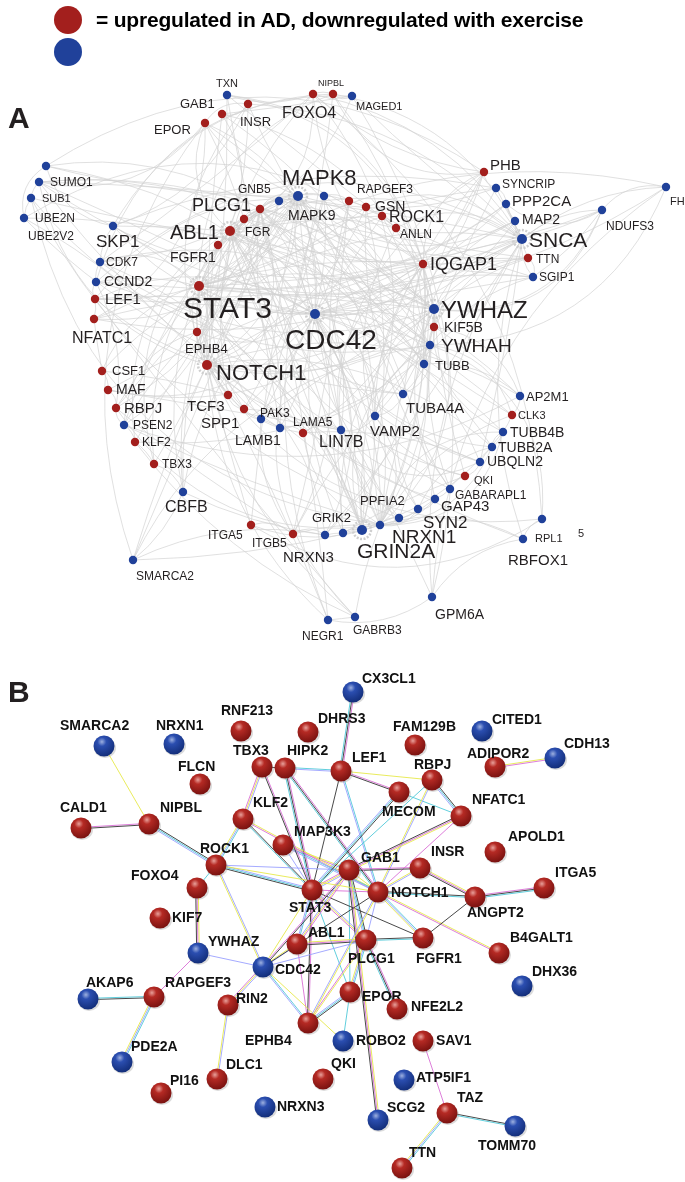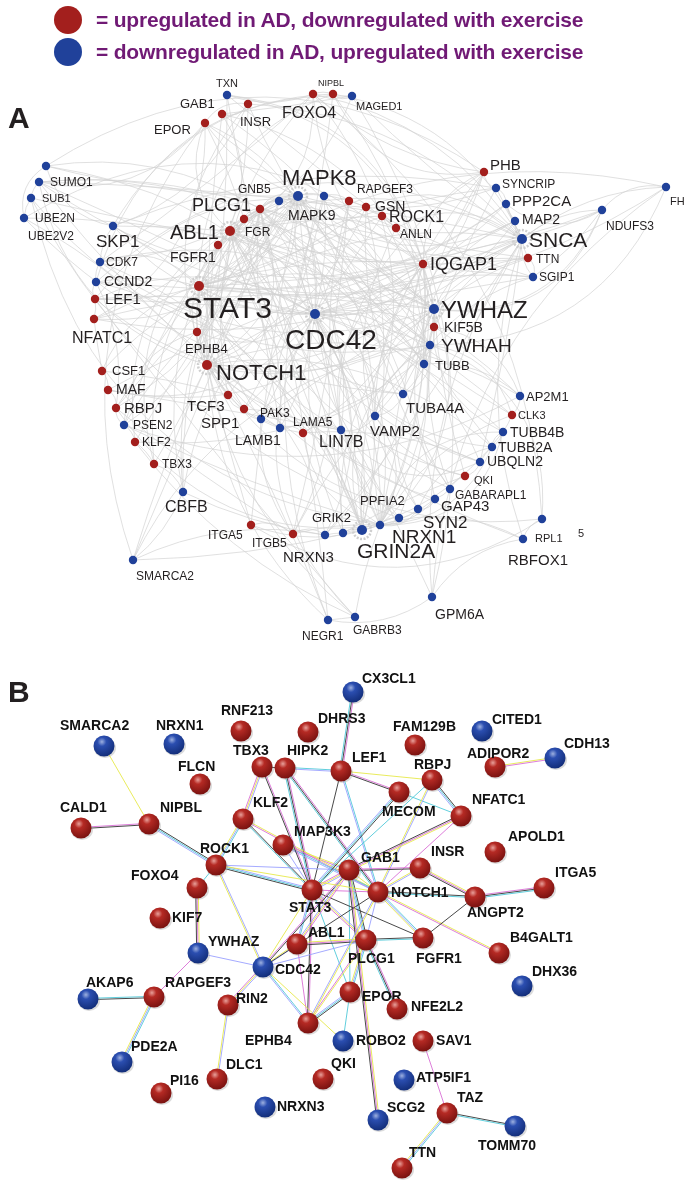--- a/index.html
+++ b/index.html
@@ -1,37 +1,36 @@
 <!DOCTYPE html>
 <html><head>
 <meta charset="utf-8">
 <style>
   html, body { margin:0; padding:0; background:#ffffff; }
   body { width:685px; height:1182px; position:relative; overflow:hidden;
          font-family:"Liberation Sans", sans-serif; color:#231f20; }
   #legend { position:absolute; left:0; top:0; width:685px; height:70px; }
   .legend-row { position:absolute; left:54px; display:flex; align-items:center; }
   .legend-dot { width:28px; height:28px; border-radius:50%; margin-right:14px; }
-  .legend-text { font-size:21px; font-weight:bold; color:#701a75; white-space:nowrap; letter-spacing:-0.2px; }
+  .legend-text { font-size:21px; font-weight:bold; color:#000000; white-space:nowrap; letter-spacing:-0.2px; }
   #stage { position:absolute; left:0; top:0; }
   .panel-letter { font-family:"Liberation Sans", sans-serif; font-weight:bold; fill:#231f20; }
   .a-label { font-family:"Liberation Sans", sans-serif; fill:#231f20; }
   .b-label { font-family:"Liberation Sans", sans-serif; font-weight:bold; fill:#111; }
 </style>
 </head>
 <body>
 
 <div id="legend">
   <div class="legend-row" style="top:6px;">
     <span class="legend-dot" style="background:#a31f1d"></span>
     <span class="legend-text">= upregulated in AD, downregulated with exercise</span>
   </div>
   <div class="legend-row" style="top:38px;">
     <span class="legend-dot" style="background:#20419a"></span>
-    <span class="legend-text">= downregulated in AD, upregulated with exercise</span>
   </div>
 </div>
 
 <svg id="stage" width="685" height="1182" viewBox="0 0 685 1182">
   <defs>
     <radialGradient id="gradUp" cx="40%" cy="30%" r="70%">
       <stop offset="0%" stop-color="#e8a09a"></stop>
       <stop offset="30%" stop-color="#b52a24"></stop>
       <stop offset="100%" stop-color="#7a1210"></stop>
     </radialGradient>

